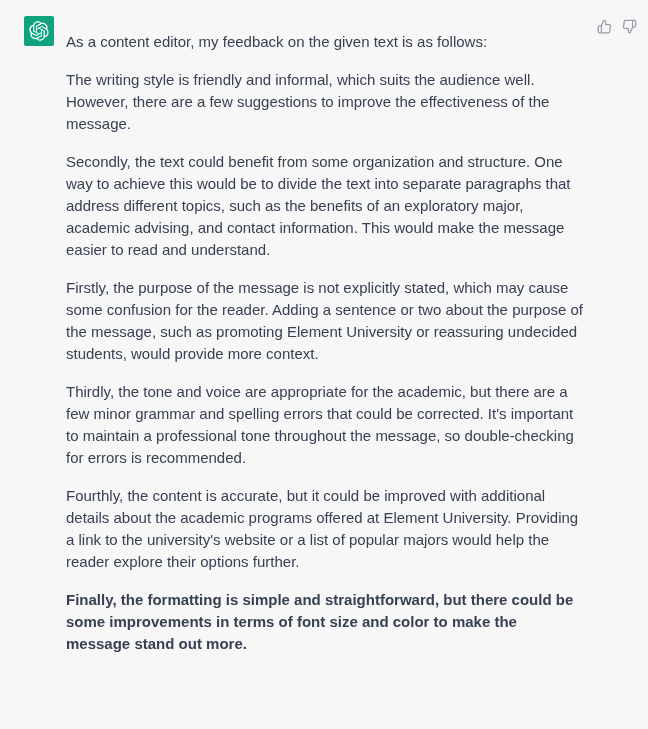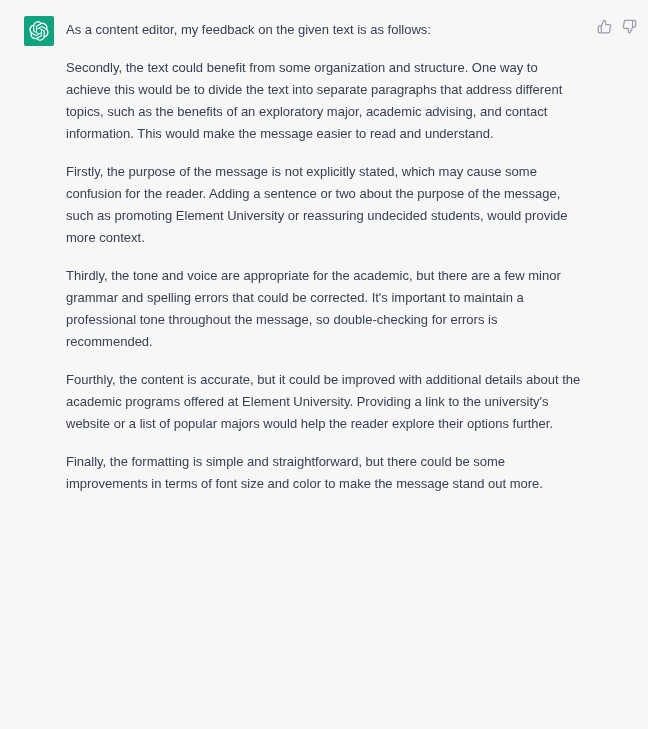--- a/index.html
+++ b/index.html
@@ -31,29 +31,31 @@
   .avatar svg {
     width: 20px;
     height: 20px;
     color: #ffffff;
   }
   .content {
     flex: 1 1 auto;
     min-width: 0;
     max-width: 524px;
     color: #374151;
-    font-size: 13px;
+    font-size: 15px;
     line-height: 22px;
     padding-top: 3px;
+    margin-top: 12px;
   }
   .content p {
     margin: 0 0 16px 0;
   }
   .content p:last-child {
     margin-bottom: 0;
+    font-weight: bold;
   }
   .actions {
     display: flex;
     gap: 10px;
     flex-shrink: 0;
     margin-top: 3px;
     color: #9b9dab;
   }
   .action-btn {
     background: transparent;
@@ -78,20 +80,21 @@
 <div class="message">
 
   <div class="avatar">
     <svg viewBox="0 0 41 41" fill="none" xmlns="http://www.w3.org/2000/svg">
         <path d="M37.5324 16.8707C37.9808 15.5241 38.1363 14.0974 37.9886 12.6859C37.8409 11.2744 37.3934 9.91076 36.676 8.68622C35.6126 6.83404 33.9882 5.3676 32.0373 4.4985C30.0864 3.62941 27.9098 3.40259 25.8215 3.85078C24.8796 2.7893 23.7219 1.94125 22.4257 1.36341C21.1295 0.785575 19.7249 0.491269 18.3058 0.500197C16.1708 0.495044 14.0893 1.16803 12.3614 2.42214C10.6335 3.67624 9.34853 5.44666 8.6917 7.47815C7.30085 7.76286 5.98686 8.3414 4.8377 9.17505C3.68854 10.0087 2.73073 11.0782 2.02839 12.312C0.956464 14.1591 0.498905 16.2988 0.721698 18.4228C0.944492 20.5467 1.83612 22.5449 3.268 24.1293C2.81966 25.4759 2.66413 26.9026 2.81182 28.3141C2.95951 29.7256 3.40701 31.0892 4.12437 32.3138C5.18791 34.1659 6.8123 35.6322 8.76321 36.5013C10.7141 37.3704 12.8907 37.5973 14.979 37.1492C15.9208 38.2107 17.0786 39.0587 18.3747 39.6366C19.6709 40.2144 21.0755 40.5087 22.4946 40.4998C24.6307 40.5054 26.7133 39.8321 28.4418 38.5772C30.1704 37.3223 31.4556 35.5506 32.1119 33.5179C33.5027 33.2332 34.8167 32.6547 35.9659 31.821C37.115 30.9874 38.0728 29.9178 38.7752 28.684C39.8458 26.8371 40.3023 24.6979 40.0789 22.5748C39.8556 20.4517 38.9639 18.4544 37.5324 16.8707ZM22.4978 37.8849C20.7443 37.8874 19.0459 37.2733 17.6994 36.1501C17.7601 36.117 17.8666 36.0586 17.936 36.0161L25.9004 31.4156C26.1003 31.3019 26.2663 31.137 26.3813 30.9378C26.4964 30.7386 26.5563 30.5124 26.5549 30.2825V19.0542L29.9213 20.998C29.9389 21.0068 29.9541 21.0198 29.9656 21.0359C29.977 21.052 29.9842 21.0707 29.9867 21.0902V30.3889C29.9842 32.375 29.1946 34.2791 27.7909 35.6841C26.3872 37.0892 24.4838 37.8806 22.4978 37.8849ZM6.39227 31.0064C5.51397 29.4888 5.19742 27.7107 5.49804 25.9832C5.55718 26.0187 5.66048 26.0818 5.73461 26.1244L13.699 30.7248C13.8975 30.8408 14.1233 30.902 14.3532 30.902C14.583 30.902 14.8088 30.8408 15.0073 30.7248L24.731 25.1103V28.9979C24.7321 29.0177 24.7283 29.0376 24.7199 29.0556C24.7115 29.0736 24.6988 29.0893 24.6829 29.1012L16.6317 33.7497C14.9096 34.7416 12.8643 35.0097 10.9447 34.4954C9.02506 33.9811 7.38785 32.7263 6.39227 31.0064ZM4.29707 13.6194C5.17156 12.0998 6.55279 10.9364 8.19885 10.3327C8.19885 10.4013 8.19491 10.5228 8.19491 10.6071V19.808C8.19351 20.0378 8.25334 20.2638 8.36823 20.4629C8.48312 20.6619 8.64893 20.8267 8.84863 20.9404L18.5723 26.5542L15.206 28.4979C15.1894 28.5089 15.1703 28.5155 15.1505 28.5173C15.1307 28.5191 15.1107 28.516 15.0924 28.5082L7.04046 23.8557C5.32135 22.8601 4.06716 21.2235 3.55289 19.3046C3.03862 17.3858 3.30624 15.3413 4.29707 13.6194ZM31.955 20.0556L22.2312 14.4411L25.5976 12.4981C25.6142 12.4872 25.6333 12.4805 25.6531 12.4787C25.6729 12.4769 25.6928 12.4801 25.7111 12.4879L33.7631 17.1364C34.9967 17.849 36.0017 18.8982 36.6606 20.1613C37.3194 21.4244 37.6047 22.849 37.4832 24.2684C37.3617 25.6878 36.8382 27.0432 35.9743 28.1759C35.1103 29.3086 33.9415 30.1717 32.6047 30.6641C32.6047 30.5947 32.6047 30.4733 32.6047 30.3889V21.188C32.6066 20.9586 32.5474 20.7328 32.4332 20.5338C32.319 20.3348 32.154 20.1698 31.955 20.0556ZM35.3055 15.0128C35.2464 14.9765 35.1431 14.9142 35.069 14.8717L27.1045 10.2712C26.906 10.1554 26.6803 10.0943 26.4504 10.0943C26.2206 10.0943 25.9948 10.1554 25.7963 10.2712L16.0726 15.8858V11.9982C16.0715 11.9783 16.0753 11.9585 16.0837 11.9405C16.0921 11.9225 16.1048 11.9068 16.1207 11.8949L24.1719 7.25025C25.4053 6.53903 26.8158 6.19376 28.2383 6.25482C29.6608 6.31589 31.0364 6.78077 32.2044 7.59508C33.3723 8.40939 34.2842 9.53945 34.8334 10.8531C35.3826 12.1667 35.5464 13.6095 35.3055 15.0128ZM14.2424 21.9419L10.8752 19.9981C10.8576 19.9893 10.8423 19.9763 10.8309 19.9602C10.8195 19.9441 10.8122 19.9254 10.8098 19.9058V10.6071C10.8107 9.18295 11.2173 7.78848 11.9819 6.58696C12.7466 5.38544 13.8377 4.42659 15.1275 3.82264C16.4173 3.21869 17.8524 2.99464 19.2649 3.1767C20.6775 3.35876 22.0089 3.93941 23.1034 4.85067C23.0427 4.88379 22.937 4.94215 22.8668 4.98473L14.9024 9.58517C14.7025 9.69878 14.5366 9.86356 14.4215 10.0626C14.3065 10.2616 14.2466 10.4877 14.2479 10.7175L14.2424 21.9419ZM16.071 17.9991L20.4018 15.4978L24.7325 17.9975V22.9985L20.4018 25.4983L16.071 22.9985V17.9991Z" fill="currentColor"></path>
       </svg>
   </div>
 
   <div class="content">
     <p>As a content editor, my feedback on the given text is as follows:</p>
+    <p>The writing style is friendly and informal, which suits the audience well. However, there are a few suggestions to improve the effectiveness of the message.</p>
     <p>Secondly, the text could benefit from some organization and structure. One way to achieve this would be to divide the text into separate paragraphs that address different topics, such as the benefits of an exploratory major, academic advising, and contact information. This would make the message easier to read and understand.</p>
     <p>Firstly, the purpose of the message is not explicitly stated, which may cause some confusion for the reader. Adding a sentence or two about the purpose of the message, such as promoting Element University or reassuring undecided students, would provide more context.</p>
     <p>Thirdly, the tone and voice are appropriate for the academic, but there are a few minor grammar and spelling errors that could be corrected. It's important to maintain a professional tone throughout the message, so double-checking for errors is recommended.</p>
     <p>Fourthly, the content is accurate, but it could be improved with additional details about the academic programs offered at Element University. Providing a link to the university's website or a list of popular majors would help the reader explore their options further.</p>
     <p>Finally, the formatting is simple and straightforward, but there could be some improvements in terms of font size and color to make the message stand out more.</p>
 
   </div>
 
   <div class="actions">
     <button class="action-btn">

